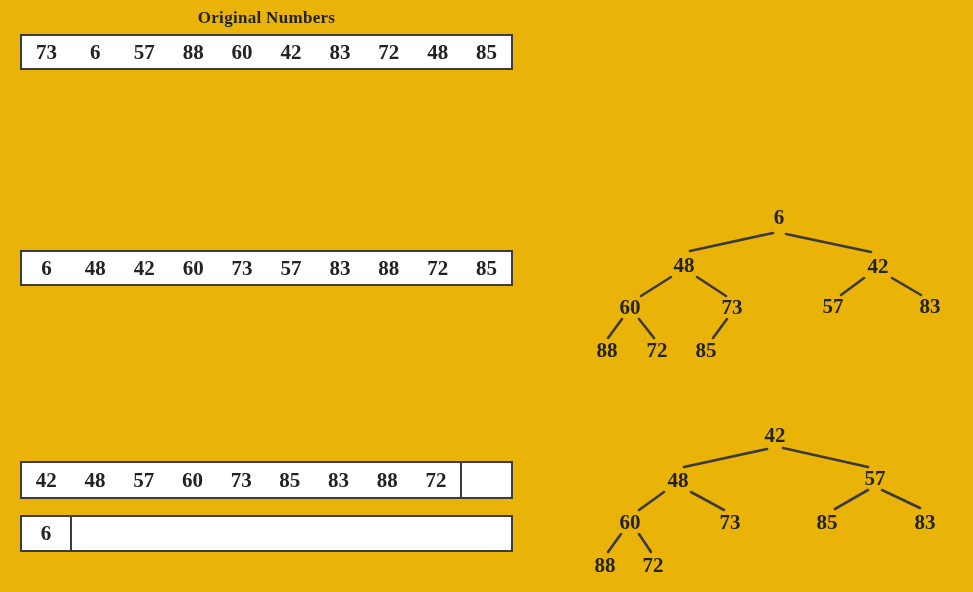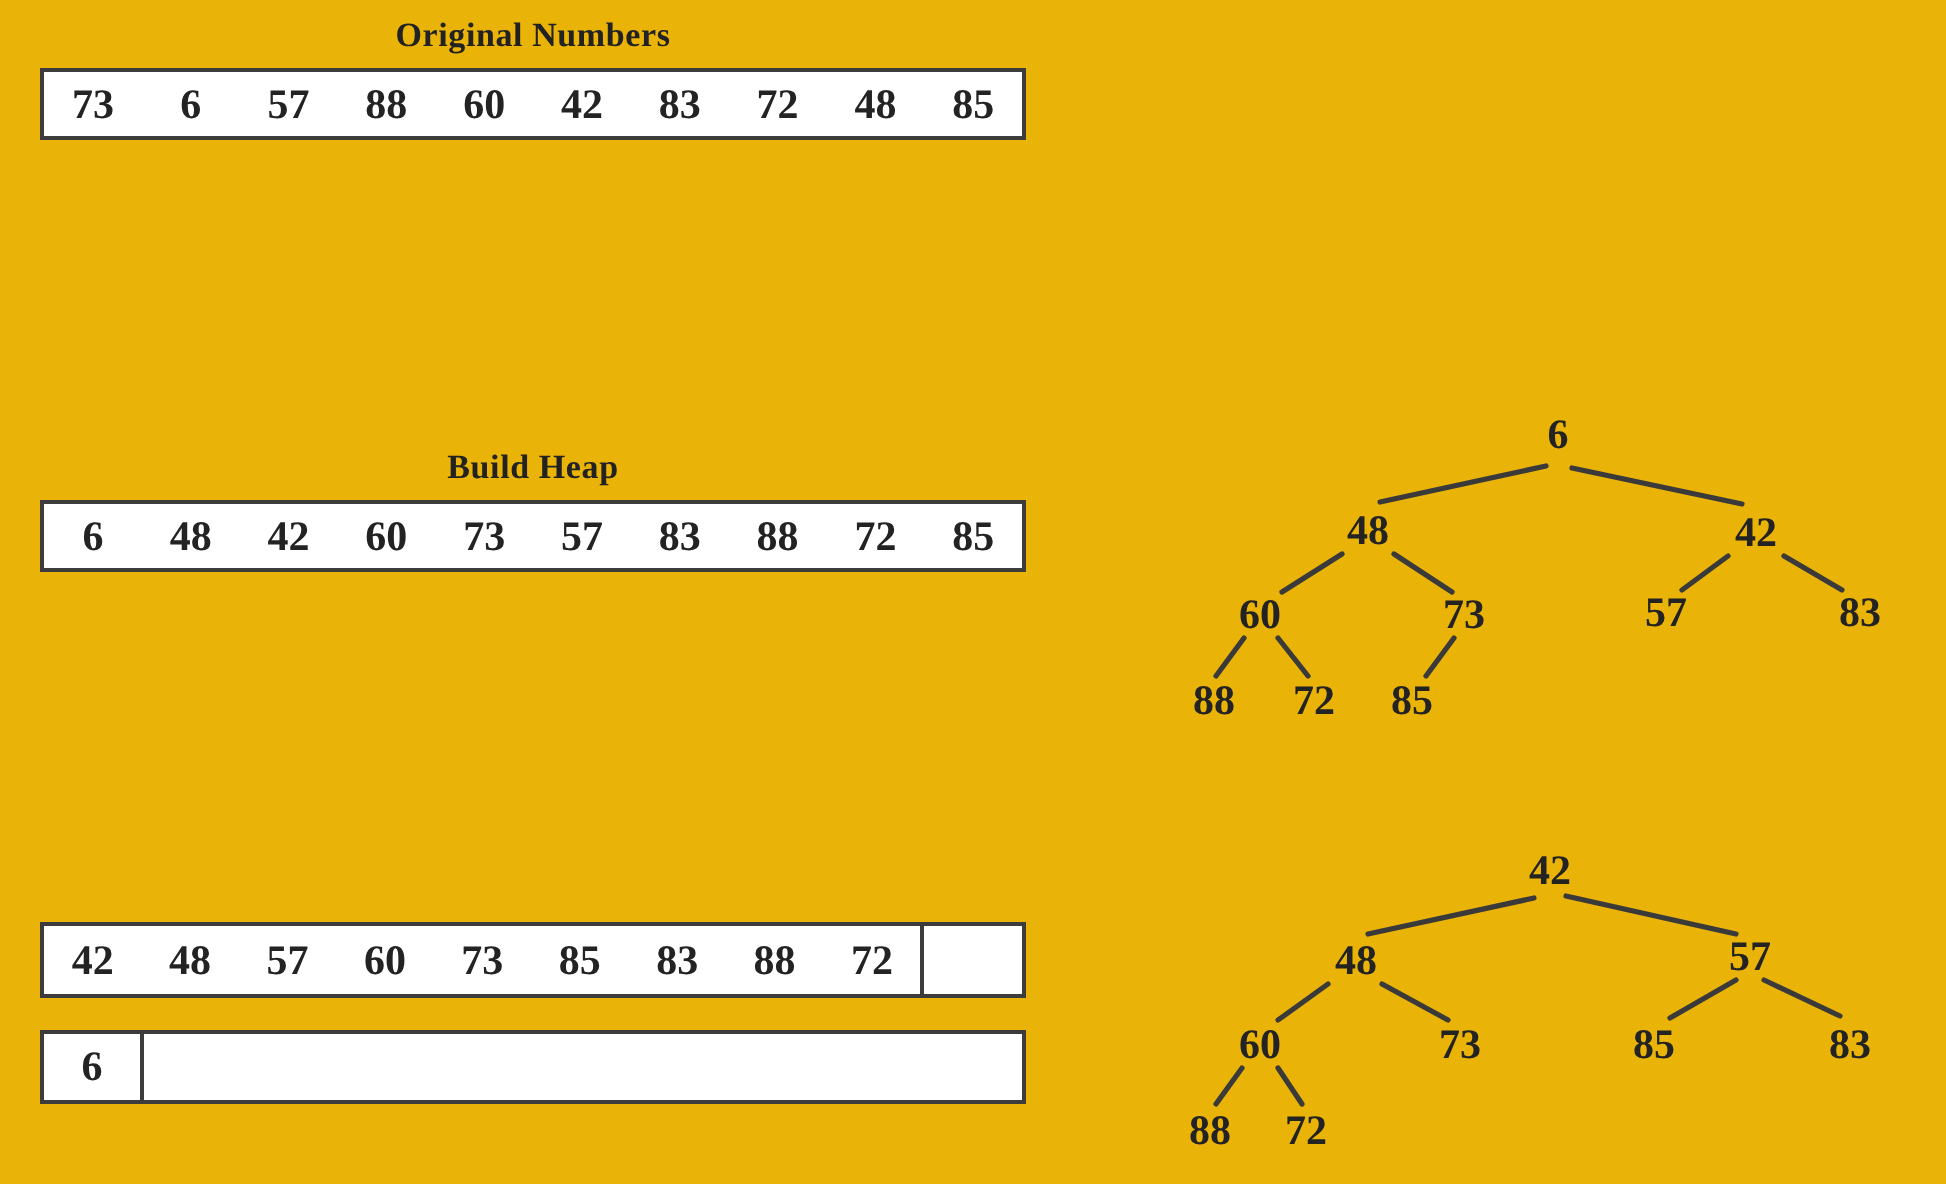--- a/index.html
+++ b/index.html
@@ -75,21 +75,20 @@
     <div class="cell">57</div>
     <div class="cell">88</div>
     <div class="cell">60</div>
     <div class="cell">42</div>
     <div class="cell">83</div>
     <div class="cell">72</div>
     <div class="cell">48</div>
     <div class="cell">85</div>
   </div>
 
-  <div class="section-title" style="top:224px;">Build Heap</div>
   <div class="array-box" style="top:250px;">
     <div class="cell">6</div>
     <div class="cell">48</div>
     <div class="cell">42</div>
     <div class="cell">60</div>
     <div class="cell">73</div>
     <div class="cell">57</div>
     <div class="cell">83</div>
     <div class="cell">88</div>
     <div class="cell">72</div>

